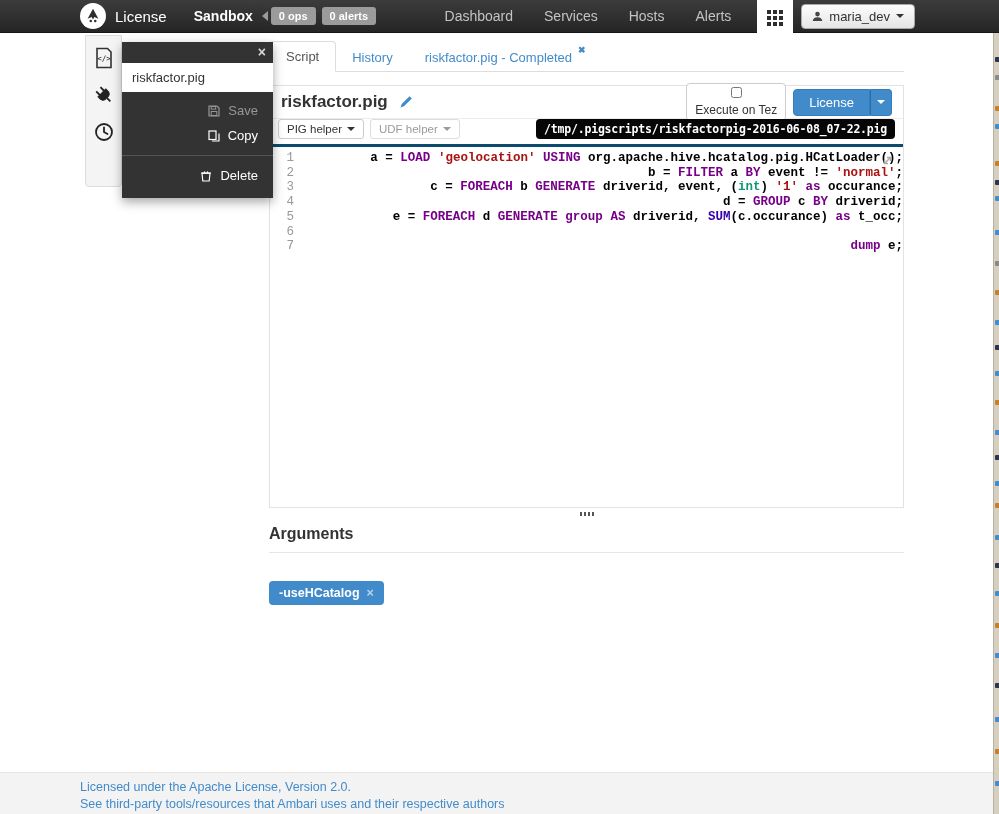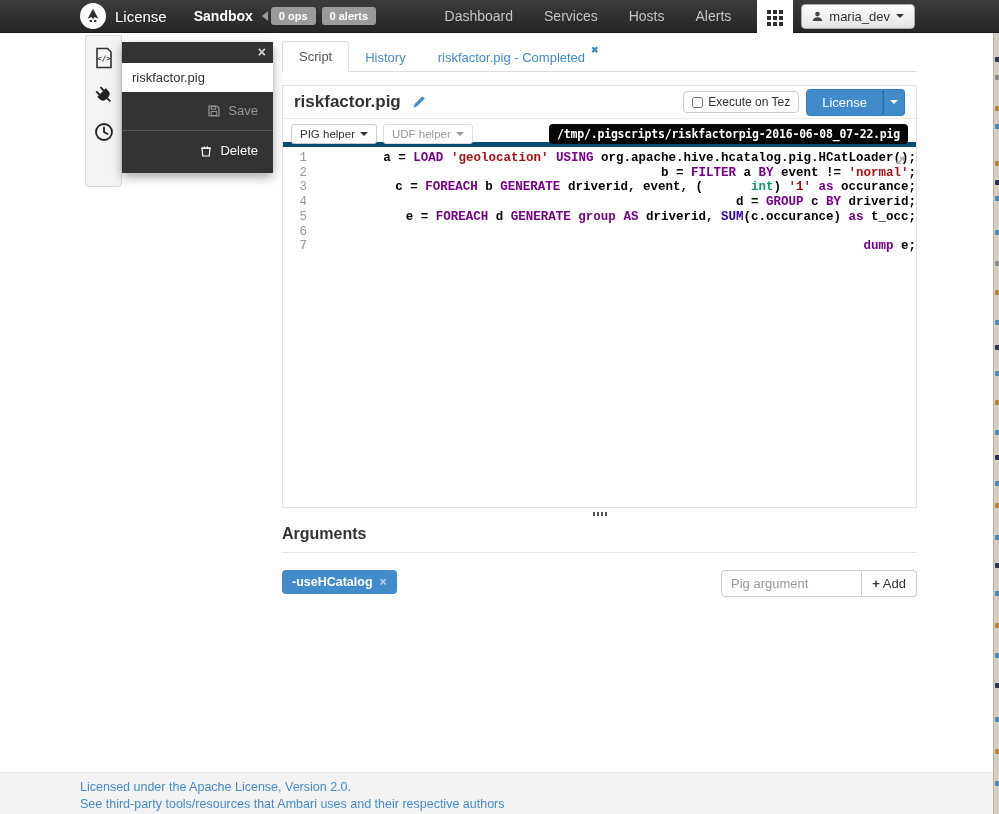--- a/index.html
+++ b/index.html
@@ -83,84 +83,84 @@
   .popup-file { background:#fff; padding:7px 10px; font-size:13px; color:#333; }
   .popup-menu { background:#333; list-style:none; padding:6px 0 10px; }
   .popup-menu li.mi {
     display:flex; align-items:center; gap:8px;
     padding:5px 15px; font-size:13px; color:#fff; cursor:pointer;justify-content:flex-end;
   }
   .popup-menu li.mi.disabled { color:#979797; cursor:default; }
   .popup-menu li.divider { height:1px; background:#555; margin:7px 0; }
 
   
-  .main { position:absolute; left:282px; top:9px; width:635px; }
+  .main { position:absolute; left:269px; top:9px; width:635px; }
   .tabbar { height:30px; border-bottom:1px solid #ddd; display:flex; align-items:flex-end; }
   .tab {
     font-size:13px; padding:7px 16px; margin-bottom:-1px; cursor:pointer;
   }
   .tab.active {
     background:#fff; color:#555; border:1px solid #ddd; border-bottom-color:#fff;
     border-radius:4px 4px 0 0;
   }
   .tab-link { color:#428bca; text-decoration:none; }
   .tab-close { color:#428bca; font-size:9px; font-weight:bold; vertical-align:9px; margin-left:6px; cursor:pointer; }
 
   .panel { margin-top:13px; border:1px solid #e2e2e2; background:#fff; }
   .title-row { display:flex; align-items:center; padding:7px 11px; border-bottom:1px solid #ececec; height:33px; }
   .script-title { font-size:17px; font-weight:bold; color:#333; }
   .pencil { margin-left:11px; cursor:pointer; display:flex; }
   .title-right { margin-left:auto; display:flex; align-items:center; gap:7px; }
   .tez-box {
     display:flex; align-items:center; gap:5px;
     border:1px solid #ccc; border-radius:4px; background:#fff;
-    padding:3px 8px; font-size:12px; color:#333; cursor:pointer;
+    padding:3px 8px; font-size:12px; color:#333; cursor:pointer;flex-direction:column;
   }
   .tez-box input { width:11px; height:11px; margin:0; }
   .btn-exec-group { display:flex; }
   .btn-exec {
     background:#428bca; border:1px solid #357ebd; color:#fff;
     font-size:13px; font-family:inherit; padding:5px 15px; border-radius:4px 0 0 4px; cursor:pointer;
   }
   .btn-exec-caret {
     background:#428bca; border:1px solid #357ebd; border-left-color:#2d6da3;
     width:22px; border-radius:0 4px 4px 0; cursor:pointer;
     display:flex; align-items:center; justify-content:center; color:#fff;
   }
-  .toolbar { display:flex; align-items:flex-start; padding:5px 8px; border-bottom:5px solid #0c4a6e; height:28px; }
+  .toolbar { display:flex; align-items:flex-end; padding:5px 8px; border-bottom:3px solid #0c4a6e; height:28px; }
   .helper-btn {
     background:#fff; border:1px solid #ccc; border-radius:3px;
     font-size:11.5px; font-family:inherit; color:#333; padding:3px 8px; margin-right:6px;
     display:flex; align-items:center; gap:5px; cursor:pointer;
   }
   .helper-btn.muted { color:#9a9a9a; border-color:#ddd; }
   .helper-btn .caret-down { border-top-width:4px; }
   .path-badge {
     margin-left:auto; background:#060606; color:#fff; border-radius:4px;
     font-family:"DejaVu Sans Mono", monospace; font-size:11.5px; font-weight:bold;
     padding:3px 8px; letter-spacing:-0.2px;
   }
 
   
   .editor { position:relative; height:360px; padding-top:4px; overflow:hidden; cursor:text; }
   .editor, .editor * { font-family:"Liberation Mono", monospace; font-size:12.5px; line-height:14.7px; }
   .gutter { position:absolute; left:0; top:4px; width:24px; text-align:right; color:#999; }
   .code-lines { margin-left:31px; font-weight:bold; color:#000; white-space:pre;text-align:right; }
   .kw  { color:#770088; }
   .str { color:#aa1111; }
-  .typ { color:#119977;margin-left:48px; }
+  .typ { color:#119977; }
   .fn  { color:#3300aa; }
   .expand-icon { position:absolute; top:7px; right:9px; color:#aaa; cursor:pointer; }
 
   .grip { margin:4px auto 0; width:16px; display:flex; gap:2px; justify-content:center; cursor:row-resize; }
   .grip i { width:2px; height:4px; background:#555; display:block; }
 
   .args-title { font-size:16px; font-weight:bold; color:#333; margin-top:9px; }
   .args-hr { border:none; border-top:1px solid #e6e6e6; margin:9px 0 0; }
-  .args-row { margin-top:17px; display:flex; justify-content:space-between; align-items:flex-start; }
+  .args-row { margin-top:28px; display:flex; justify-content:space-between; align-items:flex-start; }
   .arg-tag {
     background:#428bca; color:#fff; border-radius:4px;
     font-size:12.5px; font-weight:bold; padding:5px 10px; cursor:default;
   }
   .arg-tag .x { color:rgba(255,255,255,.62); margin-left:7px; font-weight:bold; cursor:pointer; }
   .arg-input-group { display:flex; width:196px; }
   .arg-input {
     flex:1; min-width:0; border:1px solid #ccc; border-radius:4px 0 0 4px;
     padding:4px 9px; font-size:13px; font-family:inherit; color:#333; height:27px;
   }
@@ -268,20 +268,27 @@
       <div class="popup-file">riskfactor.pig</div>
       <ul class="popup-menu">
         <li class="mi disabled">
           <svg width="12" height="12" viewBox="0 0 12 12">
             <path d="M1 1 H9 L11 3 V11 H1 Z" fill="none" stroke="currentColor" stroke-width="1.2"></path>
             <rect x="3.2" y="6.5" width="5.6" height="4" fill="none" stroke="currentColor" stroke-width="1"></rect>
             <rect x="3.2" y="1.5" width="4.5" height="2.6" fill="none" stroke="currentColor" stroke-width="1"></rect>
           </svg>
           <span>Save</span>
         </li>
+        <li class="mi">
+          <svg width="12" height="12" viewBox="0 0 12 12">
+            <rect x="1" y="1" width="7" height="8.5" fill="none" stroke="currentColor" stroke-width="1.2"></rect>
+            <path d="M4 11 H11 V3.5" fill="none" stroke="currentColor" stroke-width="1.2"></path>
+          </svg>
+          <span>Copy</span>
+        </li>
         <li class="divider"></li>
         <li class="mi">
           <svg width="12" height="12" viewBox="0 0 12 12">
             <path d="M2 3.2 H10 L9.2 11 H2.8 Z" fill="none" stroke="currentColor" stroke-width="1.2"></path>
             <line x1="1.2" y1="3.2" x2="10.8" y2="3.2" stroke="currentColor" stroke-width="1.2"></line>
             <line x1="4.5" y1="3" x2="4.5" y2="1.4" stroke="currentColor" stroke-width="1.2"></line>
             <line x1="7.5" y1="3" x2="7.5" y2="1.4" stroke="currentColor" stroke-width="1.2"></line>
           </svg>
           <span>Delete</span>
         </li>
@@ -358,24 +365,20 @@
           <i></i>
           <i></i>
         </div>
 
       <h3 class="args-title">Arguments</h3>
       <hr class="args-hr">
 
       <div class="args-row">
         <span class="arg-tag">
           <span>-useHCatalog</span><span class="x">×</span>
-        </span>
-        <span class="arg-input-group">
-          <input class="arg-input" type="text" placeholder="Pig argument" style="">
-          <button class="btn-add"><b>+</b><span>Add</span></button>
         </span>
       </div>
     </main>
   </div>
 
   <footer class="footer">
     <a href="#">Licensed under the Apache License, Version 2.0.</a>
     <a href="#">See third-party tools/resources that Ambari uses and their respective authors</a>
   </footer>
 

